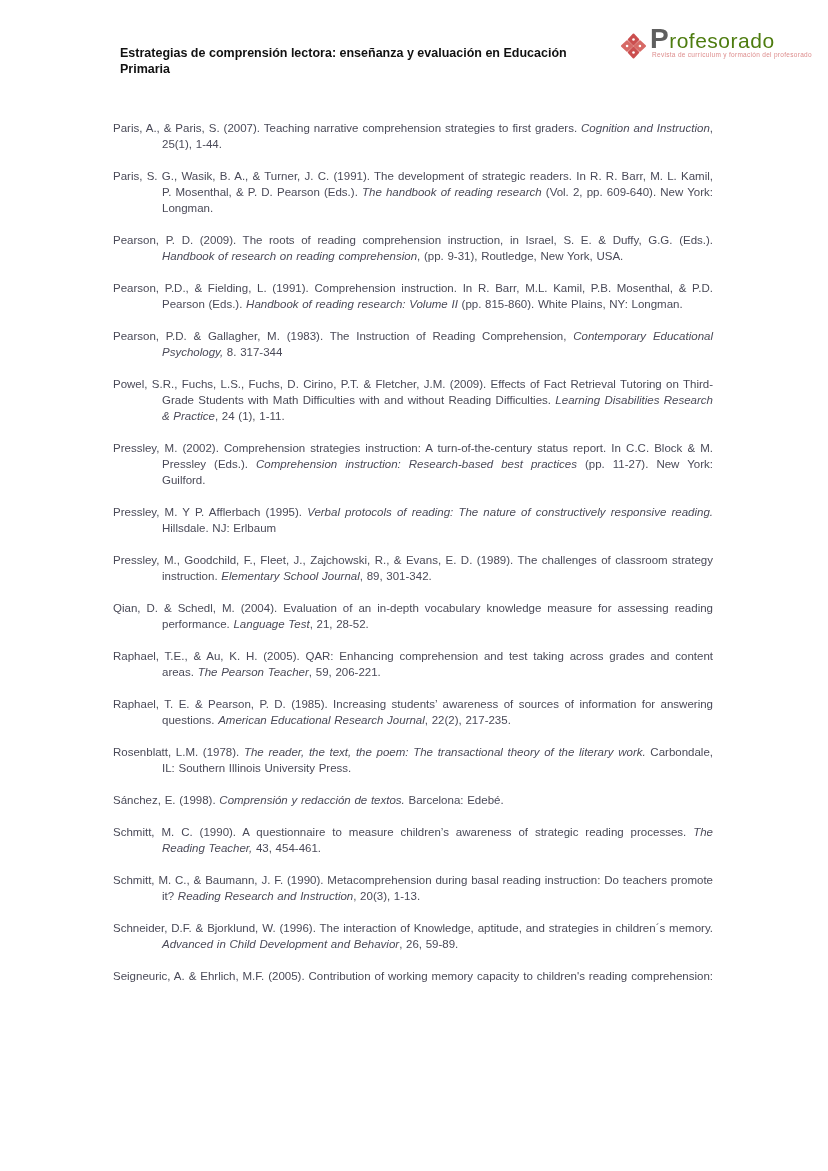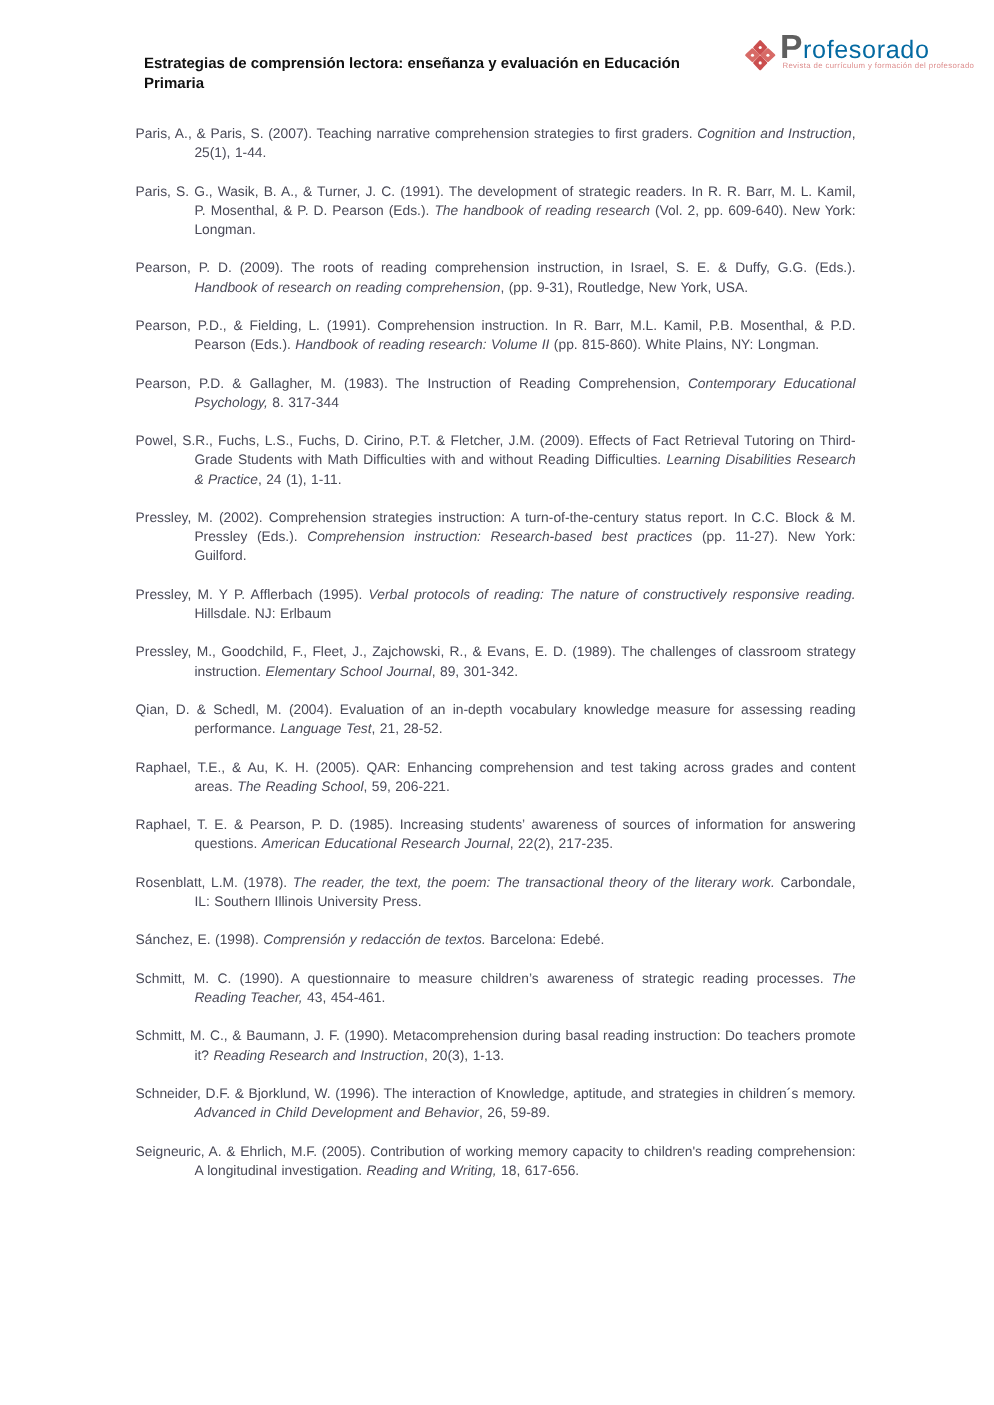--- a/index.html
+++ b/index.html
@@ -28,42 +28,42 @@
     left: 620px;
     top: 27px;
     display: flex;
     align-items: flex-start;
   }
   .logo-icon-wrap { margin-top: 4px; margin-right: 3px; }
   .logo-textcol { display: flex; flex-direction: column; }
   .logo-name {
     font-size: 21px;
     line-height: 24px;
-    color: #0369a1;
+    color: #4d7c0f;
     letter-spacing: 0.5px;
   }
   .logo-name::first-letter {
     font-size: 28px;
     font-weight: bold;
     color: #5f5f5f;
   }
   .logo-tagline {
     font-size: 6.5px;
     color: #dd8d8d;
     letter-spacing: 0.3px;
     margin-top: -2px;
     margin-left: 2px;
     white-space: nowrap;
   }
 
   
   .references {
     position: absolute;
     left: 113px;
-    top: 104px;
+    top: 120px;
     width: 600px;
     font-size: 11.5px;
     line-height: 16px;
     color: #4a4a58;
     text-align: justify;
   }
   .ref {
     margin: 0 0 16px 0;
     padding-left: 49px;
     text-indent: -49px;
@@ -124,21 +124,21 @@
       <p class="ref"><span>Paris, A., &amp; Paris, S. (2007). Teaching narrative comprehension strategies to first graders. </span><em>Cognition and Instruction</em><span>, 25(1), 1-44.</span></p>
       <p class="ref"><span>Paris, S. G., Wasik, B. A., &amp; Turner, J. C. (1991). The development of strategic readers. In R. R. Barr, M. L. Kamil, P. Mosenthal, &amp; P. D. Pearson (Eds.). </span><em>The handbook of reading research</em><span> (Vol. 2, pp. 609-640). New York: Longman.</span></p>
       <p class="ref"><span>Pearson, P. D. (2009). The roots of reading comprehension instruction, in Israel, S. E. &amp; Duffy, G.G. (Eds.). </span><em>Handbook of research on reading comprehension</em><span>, (pp. 9-31), Routledge, New York, USA.</span></p>
       <p class="ref"><span>Pearson, P.D., &amp; Fielding, L. (1991). Comprehension instruction. In R. Barr, M.L. Kamil, P.B. Mosenthal, &amp; P.D. Pearson (Eds.). </span><em>Handbook of reading research: Volume II</em><span> (pp. 815-860). White Plains, NY: Longman.</span></p>
       <p class="ref"><span>Pearson, P.D. &amp; Gallagher, M. (1983). The Instruction of Reading Comprehension, </span><em>Contemporary Educational Psychology,</em><span> 8. 317-344</span></p>
       <p class="ref"><span>Powel, S.R., Fuchs, L.S., Fuchs, D. Cirino, P.T. &amp; Fletcher, J.M. (2009). Effects of Fact Retrieval Tutoring on Third-Grade Students with Math Difficulties with and without Reading Difficulties. </span><em>Learning Disabilities Research &amp; Practice</em><span>, 24 (1), 1-11.</span></p>
       <p class="ref"><span>Pressley, M. (2002). Comprehension strategies instruction: A turn-of-the-century status report. In C.C. Block &amp; M. Pressley (Eds.). </span><em>Comprehension instruction: Research-based best practices</em><span> (pp. 11-27). New York: Guilford.</span></p>
       <p class="ref"><span>Pressley, M. Y P. Afflerbach (1995). </span><em>Verbal protocols of reading: The nature of constructively responsive reading.</em><span> Hillsdale. NJ: Erlbaum</span></p>
       <p class="ref"><span>Pressley, M., Goodchild, F., Fleet, J., Zajchowski, R., &amp; Evans, E. D. (1989). The challenges of classroom strategy instruction. </span><em>Elementary School Journal</em><span>, 89, 301-342.</span></p>
       <p class="ref"><span>Qian, D. &amp; Schedl, M. (2004). Evaluation of an in-depth vocabulary knowledge measure for assessing reading performance. </span><em>Language Test</em><span>, 21, 28-52.</span></p>
-      <p class="ref"><span>Raphael, T.E., &amp; Au, K. H. (2005). QAR: Enhancing comprehension and test taking across grades and content areas. </span><em>The Reading School</em><span>, 59, 206-221.</span></p>
+      <p class="ref"><span>Raphael, T.E., &amp; Au, K. H. (2005). QAR: Enhancing comprehension and test taking across grades and content areas. </span><em>The Pearson Teacher</em><span>, 59, 206-221.</span></p>
       <p class="ref"><span>Raphael, T. E. &amp; Pearson, P. D. (1985). Increasing students’ awareness of sources of information for answering questions. </span><em>American Educational Research Journal</em><span>, 22(2), 217-235.</span></p>
       <p class="ref"><span>Rosenblatt, L.M. (1978). </span><em>The reader, the text, the poem: The transactional theory of the literary work.</em><span> Carbondale, IL: Southern Illinois University Press.</span></p>
       <p class="ref"><span>Sánchez, E. (1998). </span><em>Comprensión y redacción de textos.</em><span> Barcelona: Edebé.</span></p>
       <p class="ref"><span>Schmitt, M. C. (1990). A questionnaire to measure children’s awareness of strategic reading processes. </span><em>The Reading Teacher,</em><span> 43, 454-461.</span></p>
       <p class="ref"><span>Schmitt, M. C., &amp; Baumann, J. F. (1990). Metacomprehension during basal reading instruction: Do teachers promote it? </span><em>Reading Research and Instruction</em><span>, 20(3), 1-13.</span></p>
       <p class="ref"><span>Schneider, D.F. &amp; Bjorklund, W. (1996). The interaction of Knowledge, aptitude, and strategies in children´s memory. </span><em>Advanced in Child Development and Behavior</em><span>, 26, 59-89.</span></p>
       <p class="ref"><span>Seigneuric, A. &amp; Ehrlich, M.F. (2005). Contribution of working memory capacity to children's reading comprehension: A longitudinal investigation. </span><em>Reading and Writing,</em><span> 18, 617-656.</span></p>
     </div>
 
   <div class="footer">

